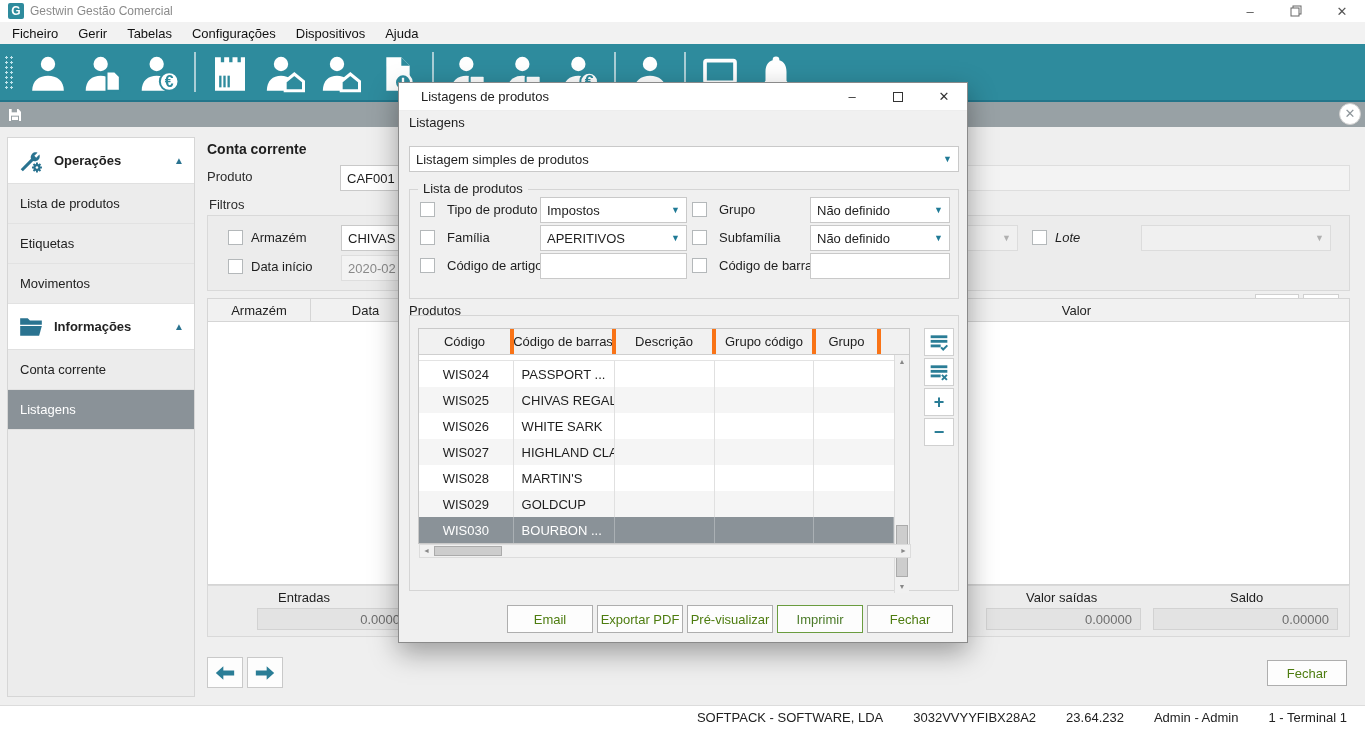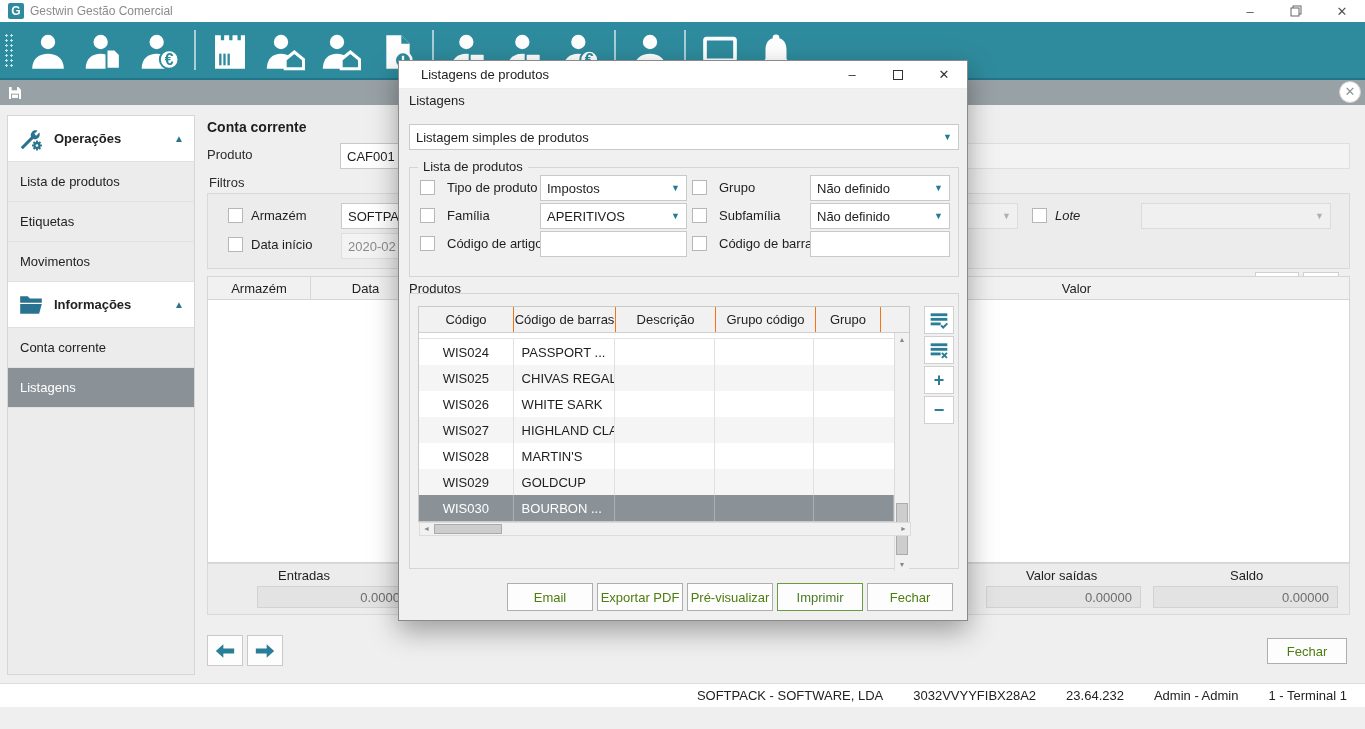--- a/index.html
+++ b/index.html
@@ -90,21 +90,21 @@
   .dlg-cb { position:absolute; }
   .dlg-flbl { position:absolute; }
   .dlg-field { position:absolute; height:26px; }
   .lbl-produtos { position:absolute; left:10px; top:192px; }
   .tablebox { position:absolute; left:10px; top:204px; width:550px; height:276px; border:1px solid #d5d5d5; background:#f0f0f0; }
   .ptable { position:absolute; left:8px; top:12px; width:492px; border:1px solid #c9c9c9; background:#fff; }
   .prow { display:flex; height:26px; }
   .prow.header { background:#f1f1f1; border-bottom:1px solid #cfcfcf; }
   .prow.sliver { height:6px; border-bottom:1px solid #e3e3e3; }
   .pcell { border-right:1px solid #e0e0e0; display:flex; align-items:center; padding:0 8px; overflow:hidden; white-space:nowrap; }
-  .prow.header .pcell { justify-content:center; border-right:1px solid #f97316; color:#222; padding:0 2px;text-align:center; }
+  .prow.header .pcell { justify-content:center; border-right:4px solid #f97316; color:#222; padding:0 2px;text-align:center; }
   .pcell.c0 { width:95px; justify-content:center; }
   .pcell.c1 { width:102px; }
   .pcell.c2 { width:100px; }
   .pcell.c3 { width:100px; }
   .pcell.c4 { width:80px; border-right:none; }
   .prow.odd { background:#f5f5f5; }
   .prow.selected { background:#8a9298; color:#fff; }
   .prow.selected .pcell { border-right:1px solid #aab0b4; }
   .vscroll { position:absolute; right:0; top:26px; width:15px; height:238px; background:#f1f1f1; border-left:1px solid #dcdcdc; }
   .vscroll .up { position:absolute; top:0; left:0; width:14px; height:13px; color:#888; font-size:7px; text-align:center; line-height:13px; }
@@ -135,20 +135,28 @@
     <div class="win-btn">–</div>
     <div class="win-btn">
       <svg width="12" height="12">
           <rect x="3" y="1" width="8" height="8" fill="none" stroke="#666"></rect>
           <rect x="1" y="3" width="8" height="8" fill="#fff" stroke="#666"></rect>
         </svg>
     </div>
     <div class="win-btn">✕</div>
   </div>
 
+  <div class="menubar">
+    <div class="menu-item">Ficheiro</div>
+    <div class="menu-item">Gerir</div>
+    <div class="menu-item">Tabelas</div>
+    <div class="menu-item">Configurações</div>
+    <div class="menu-item">Dispositivos</div>
+    <div class="menu-item">Ajuda</div>
+  </div>
 
   <div class="toolbar">
     <div class="grip"></div>
     <div class="tb-icon">
       <svg viewBox="0 0 24 24">
           <circle cx="12" cy="6" r="4.3" fill="#fff"></circle>
           <path d="M2.5 22c0-6 4.2-9 9.5-9s9.5 3 9.5 9z" fill="#fff"></path>
         </svg>
     </div>
     <div class="tb-icon">
@@ -293,21 +301,21 @@
       <div class="input produto-input">CAF001</div>
       <div class="input disabled produto-desc"></div>
       <div class="lbl filtros-lbl">Filtros</div>
 
       <div class="filterbox">
         <div class="frow" style="left:20px; top:14px;">
           <span class="cb"></span>
           <span>Armazém</span>
         </div>
         <div class="dd" style="position:absolute; left:133px; top:9px; width:290px;">
-          <span>SOFTPA</span>
+          <span>CHIVAS</span>
           <span class="arrow">▼</span>
         </div>
         <div class="dd disabled" style="position:absolute; left:500px; top:9px; width:310px;">
           <span class="arrow">▼</span>
         </div>
         <div class="frow" style="left:824px; top:14px;font-style:italic;">
           <span class="cb"></span>
           <span>Lote</span>
         </div>
         <div class="dd disabled" style="position:absolute; left:933px; top:9px; width:190px;">

